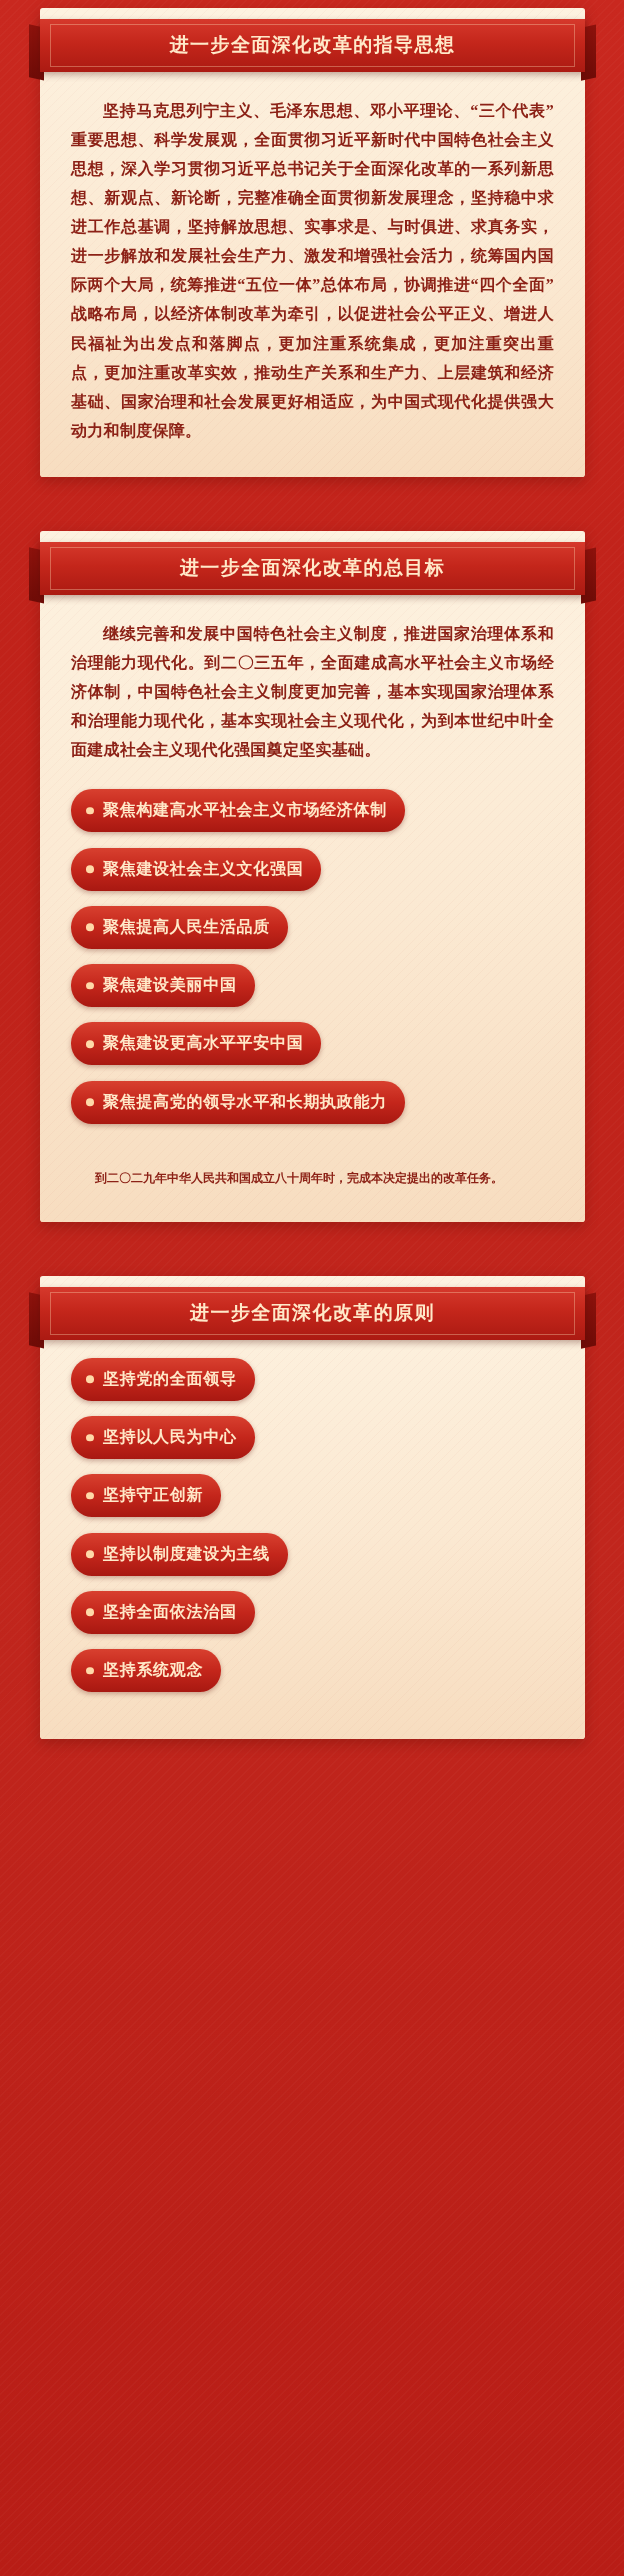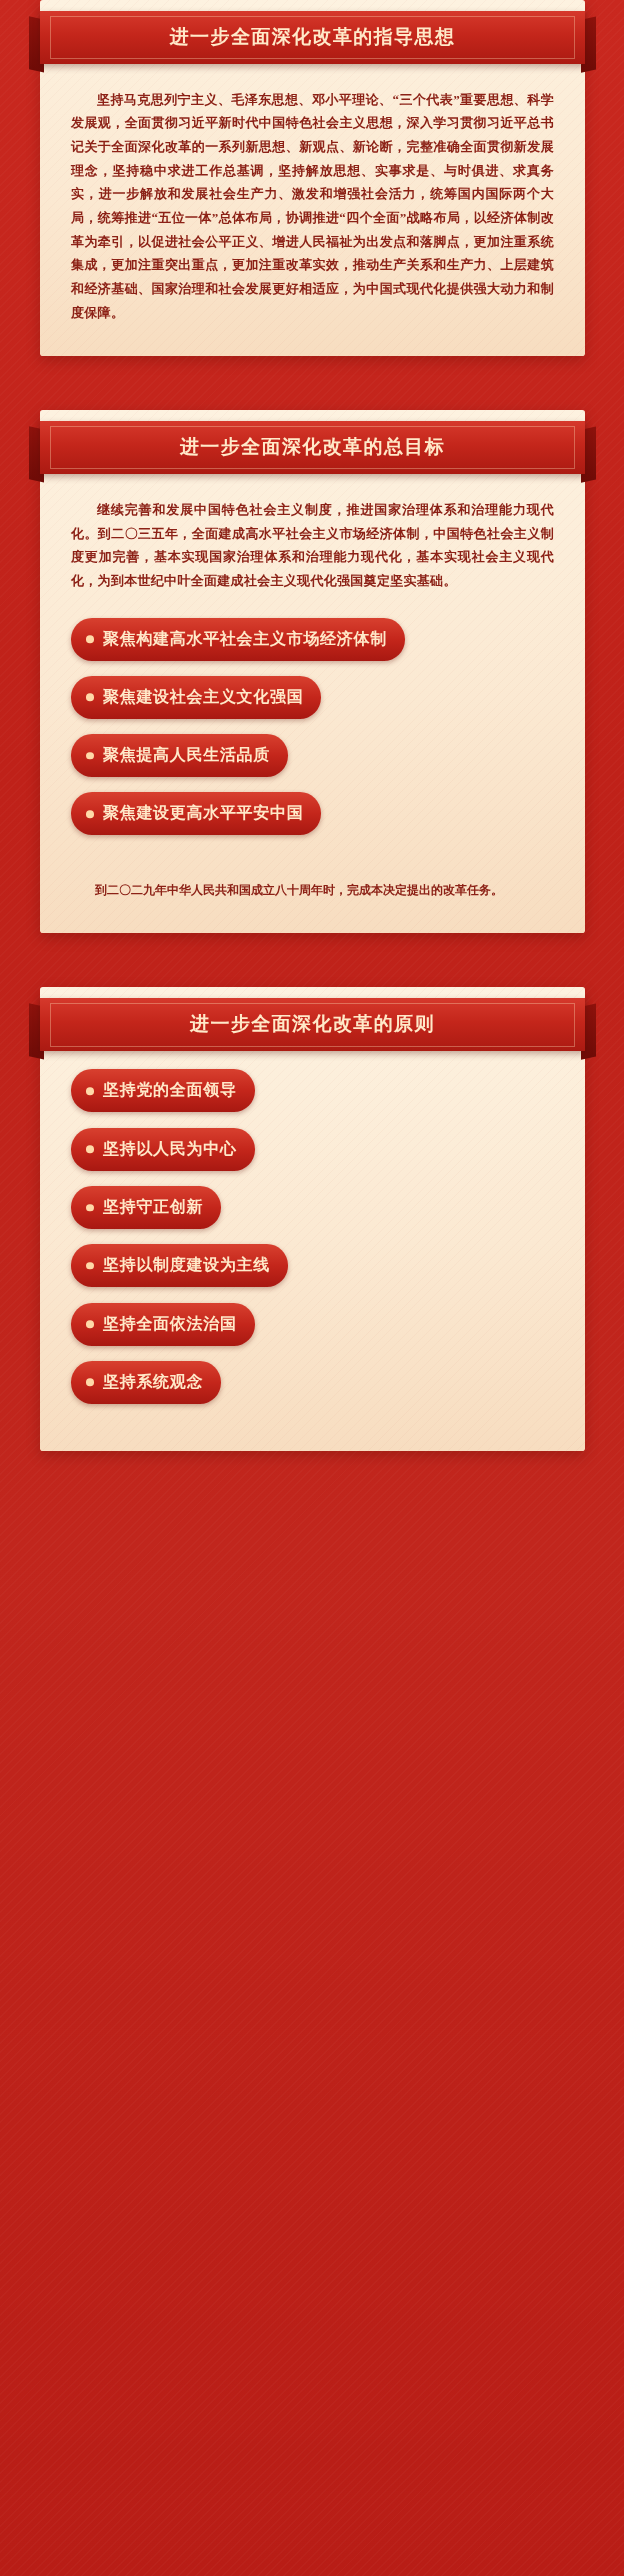--- a/index.html
+++ b/index.html
@@ -27,21 +27,21 @@
     content: "";
     position: absolute;
     left: 0; top: 0; right: 0; bottom: 0;
     background:
       repeating-linear-gradient(135deg, rgba(255,255,255,0.025) 0 1.4px, rgba(0,0,0,0) 1.4px 6.2px);
     pointer-events: none;
   }
   .inner {
     position: relative;
     z-index: 2;
-    padding: 0 40px;
+    padding: 8px 40px;
   }
 
   
   .card {
     position: relative;
     margin: 0 0 54px 0;
     background: linear-gradient(180deg, #fdf2e0 0%, #fbe9d2 55%, #f7ddc0 100%);
     border-radius: 2.8px;
     box-shadow: 0 4.2px 12.5px rgba(80, 10, 5, 0.28);
     padding: 0 0 32px 0;
@@ -102,21 +102,21 @@
     pointer-events: none;
   }
 
   .card-body {
     padding: 23.6px 31px 0 31px;
     position: relative;
     z-index: 3;
   }
   p.para {
     margin: 0 0 0 0;
-    font-size: 13px;
+    font-size: 16px;
     line-height: 1.82;
     color: #8c2116;
     text-align: justify;
     text-indent: 2em;
     letter-spacing: 0.3px;
     font-weight: bold;
   }
 
   
   .pill-list {
@@ -216,21 +216,33 @@
         </li>
         <li class="pill-row">
           <span class="pill pill-hug">
             <span class="dot"></span>
             <span>聚焦提高人民生活品质</span>
           </span>
         </li>
         <li class="pill-row">
           <span class="pill pill-hug">
             <span class="dot"></span>
+            <span>聚焦建设美丽中国</span>
+          </span>
+        </li>
+        <li class="pill-row">
+          <span class="pill pill-hug">
+            <span class="dot"></span>
             <span>聚焦建设更高水平平安中国</span>
+          </span>
+        </li>
+        <li class="pill-row">
+          <span class="pill pill-hug">
+            <span class="dot"></span>
+            <span>聚焦提高党的领导水平和长期执政能力</span>
           </span>
         </li>
       </ul>
 
       <div class="spacer-24"></div>
 
       <p class="closing-note">到二〇二九年中华人民共和国成立八十周年时，完成本决定提出的改革任务。</p>
     </div>
 
     <div class="card">

